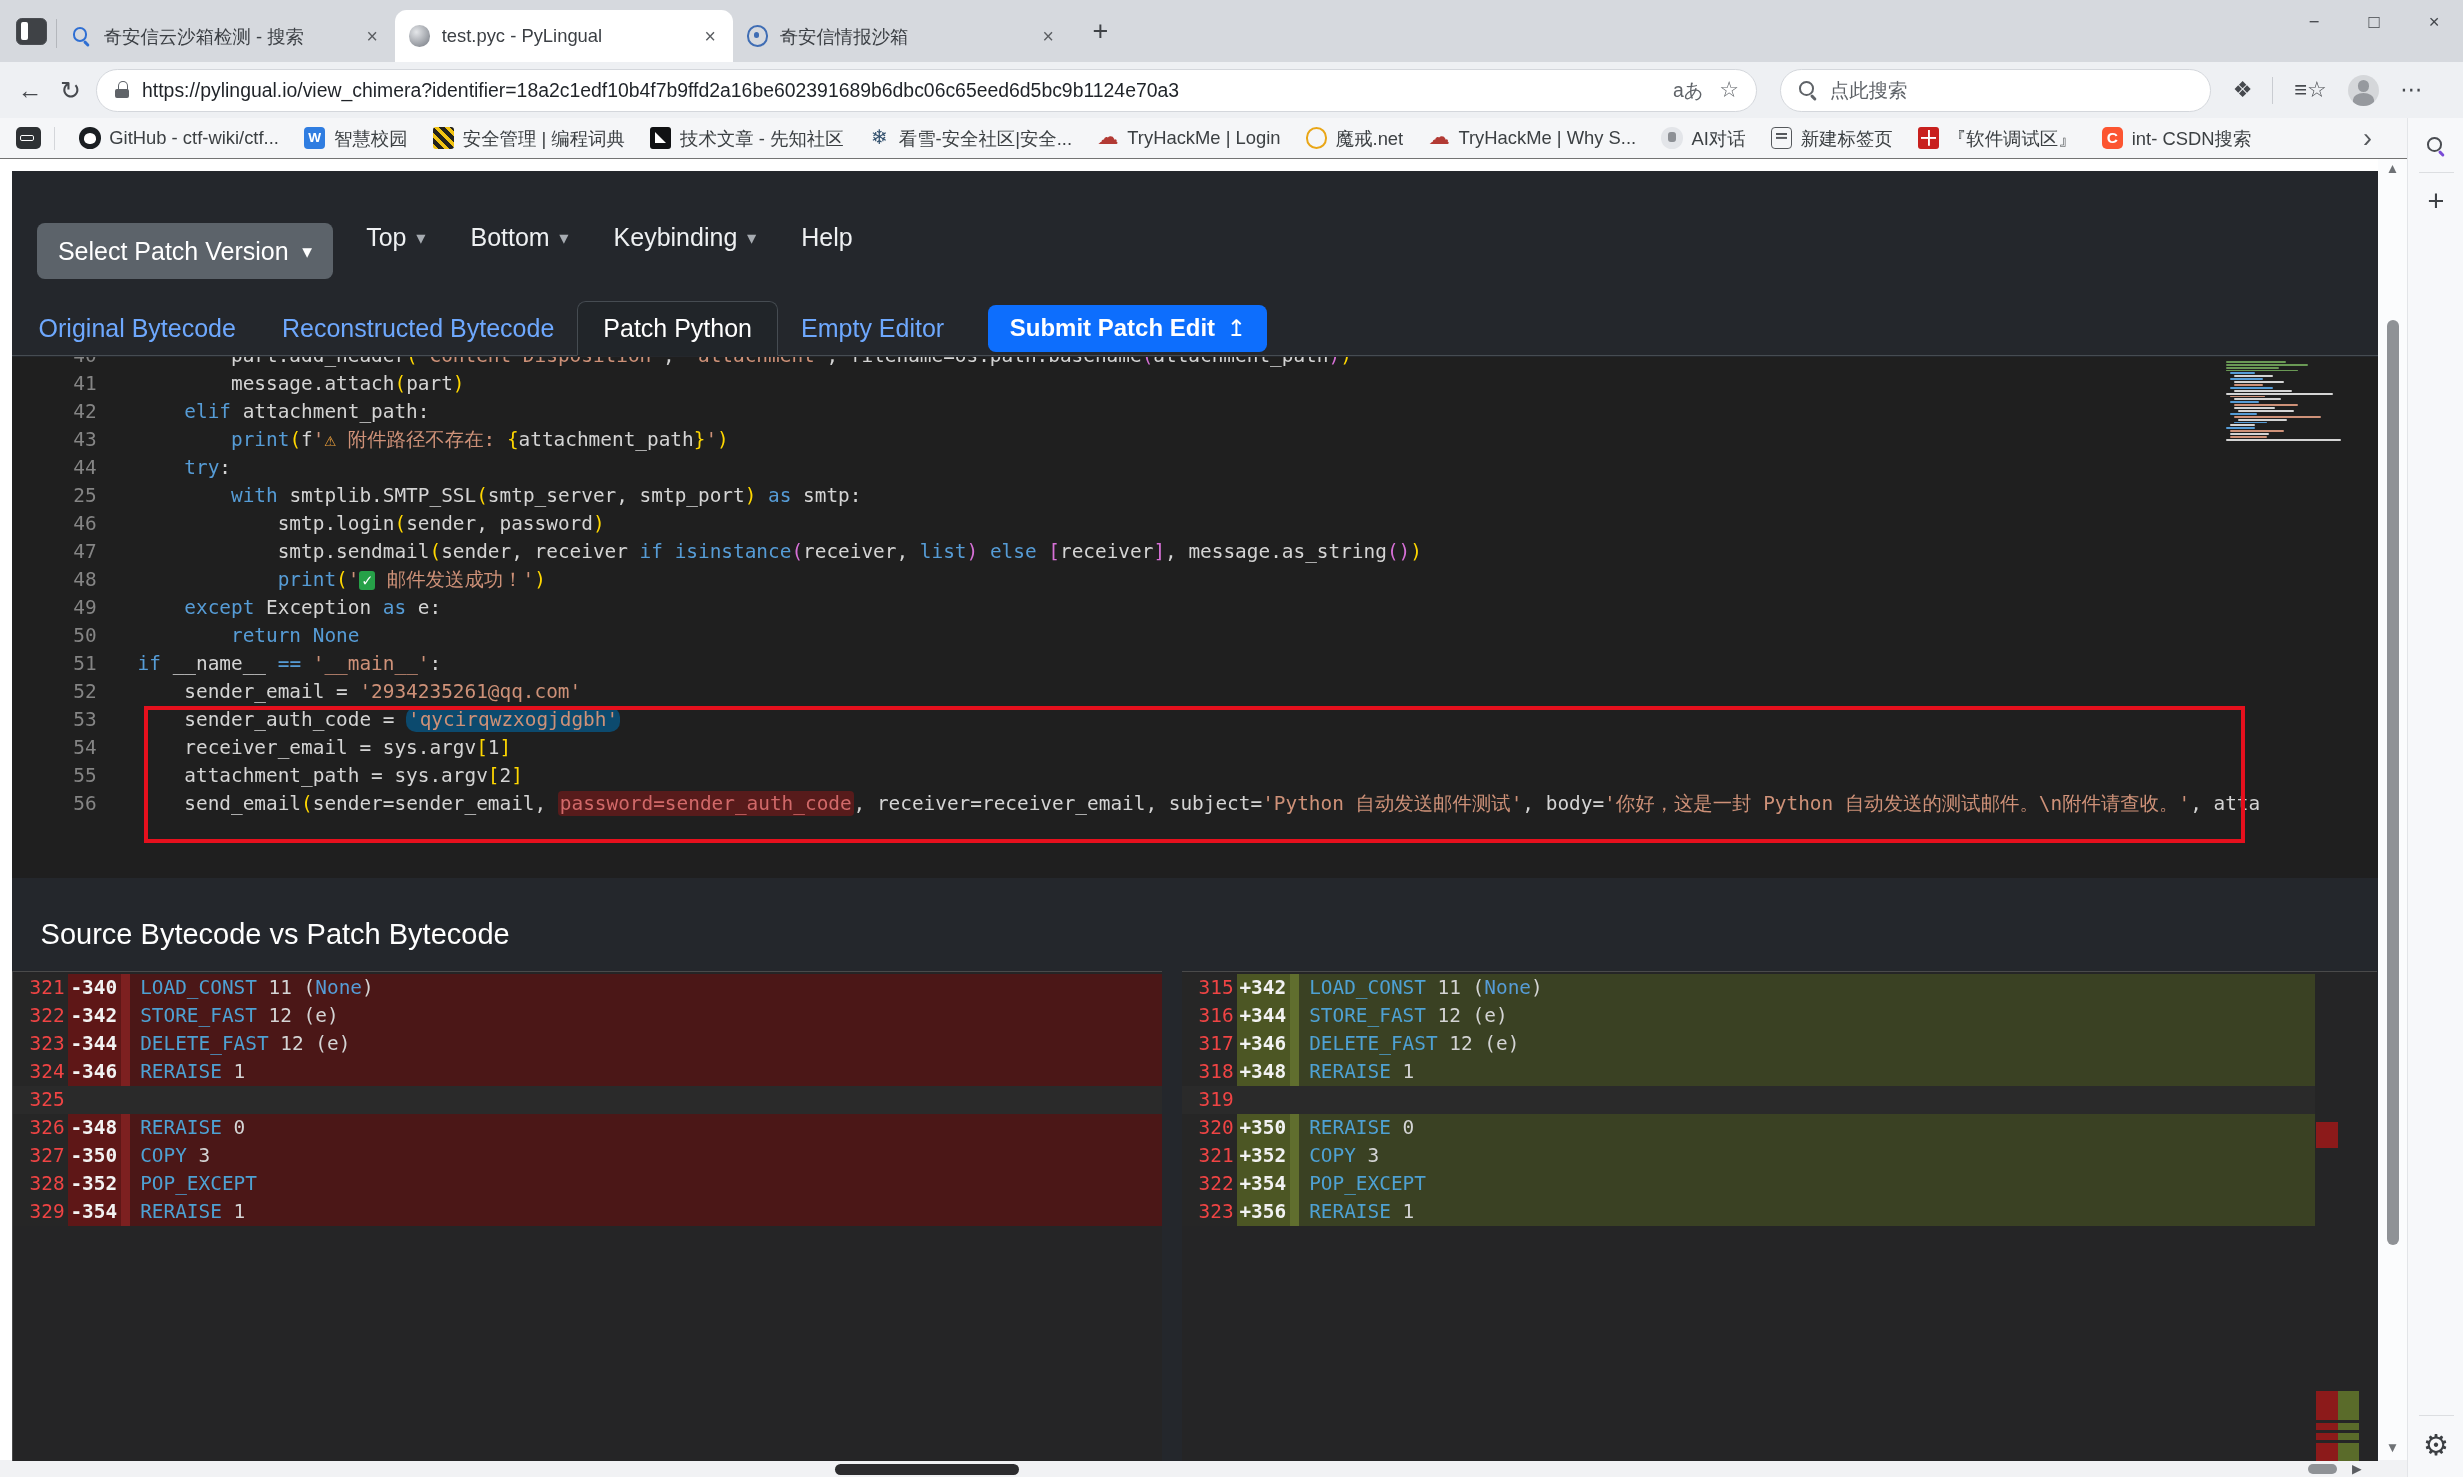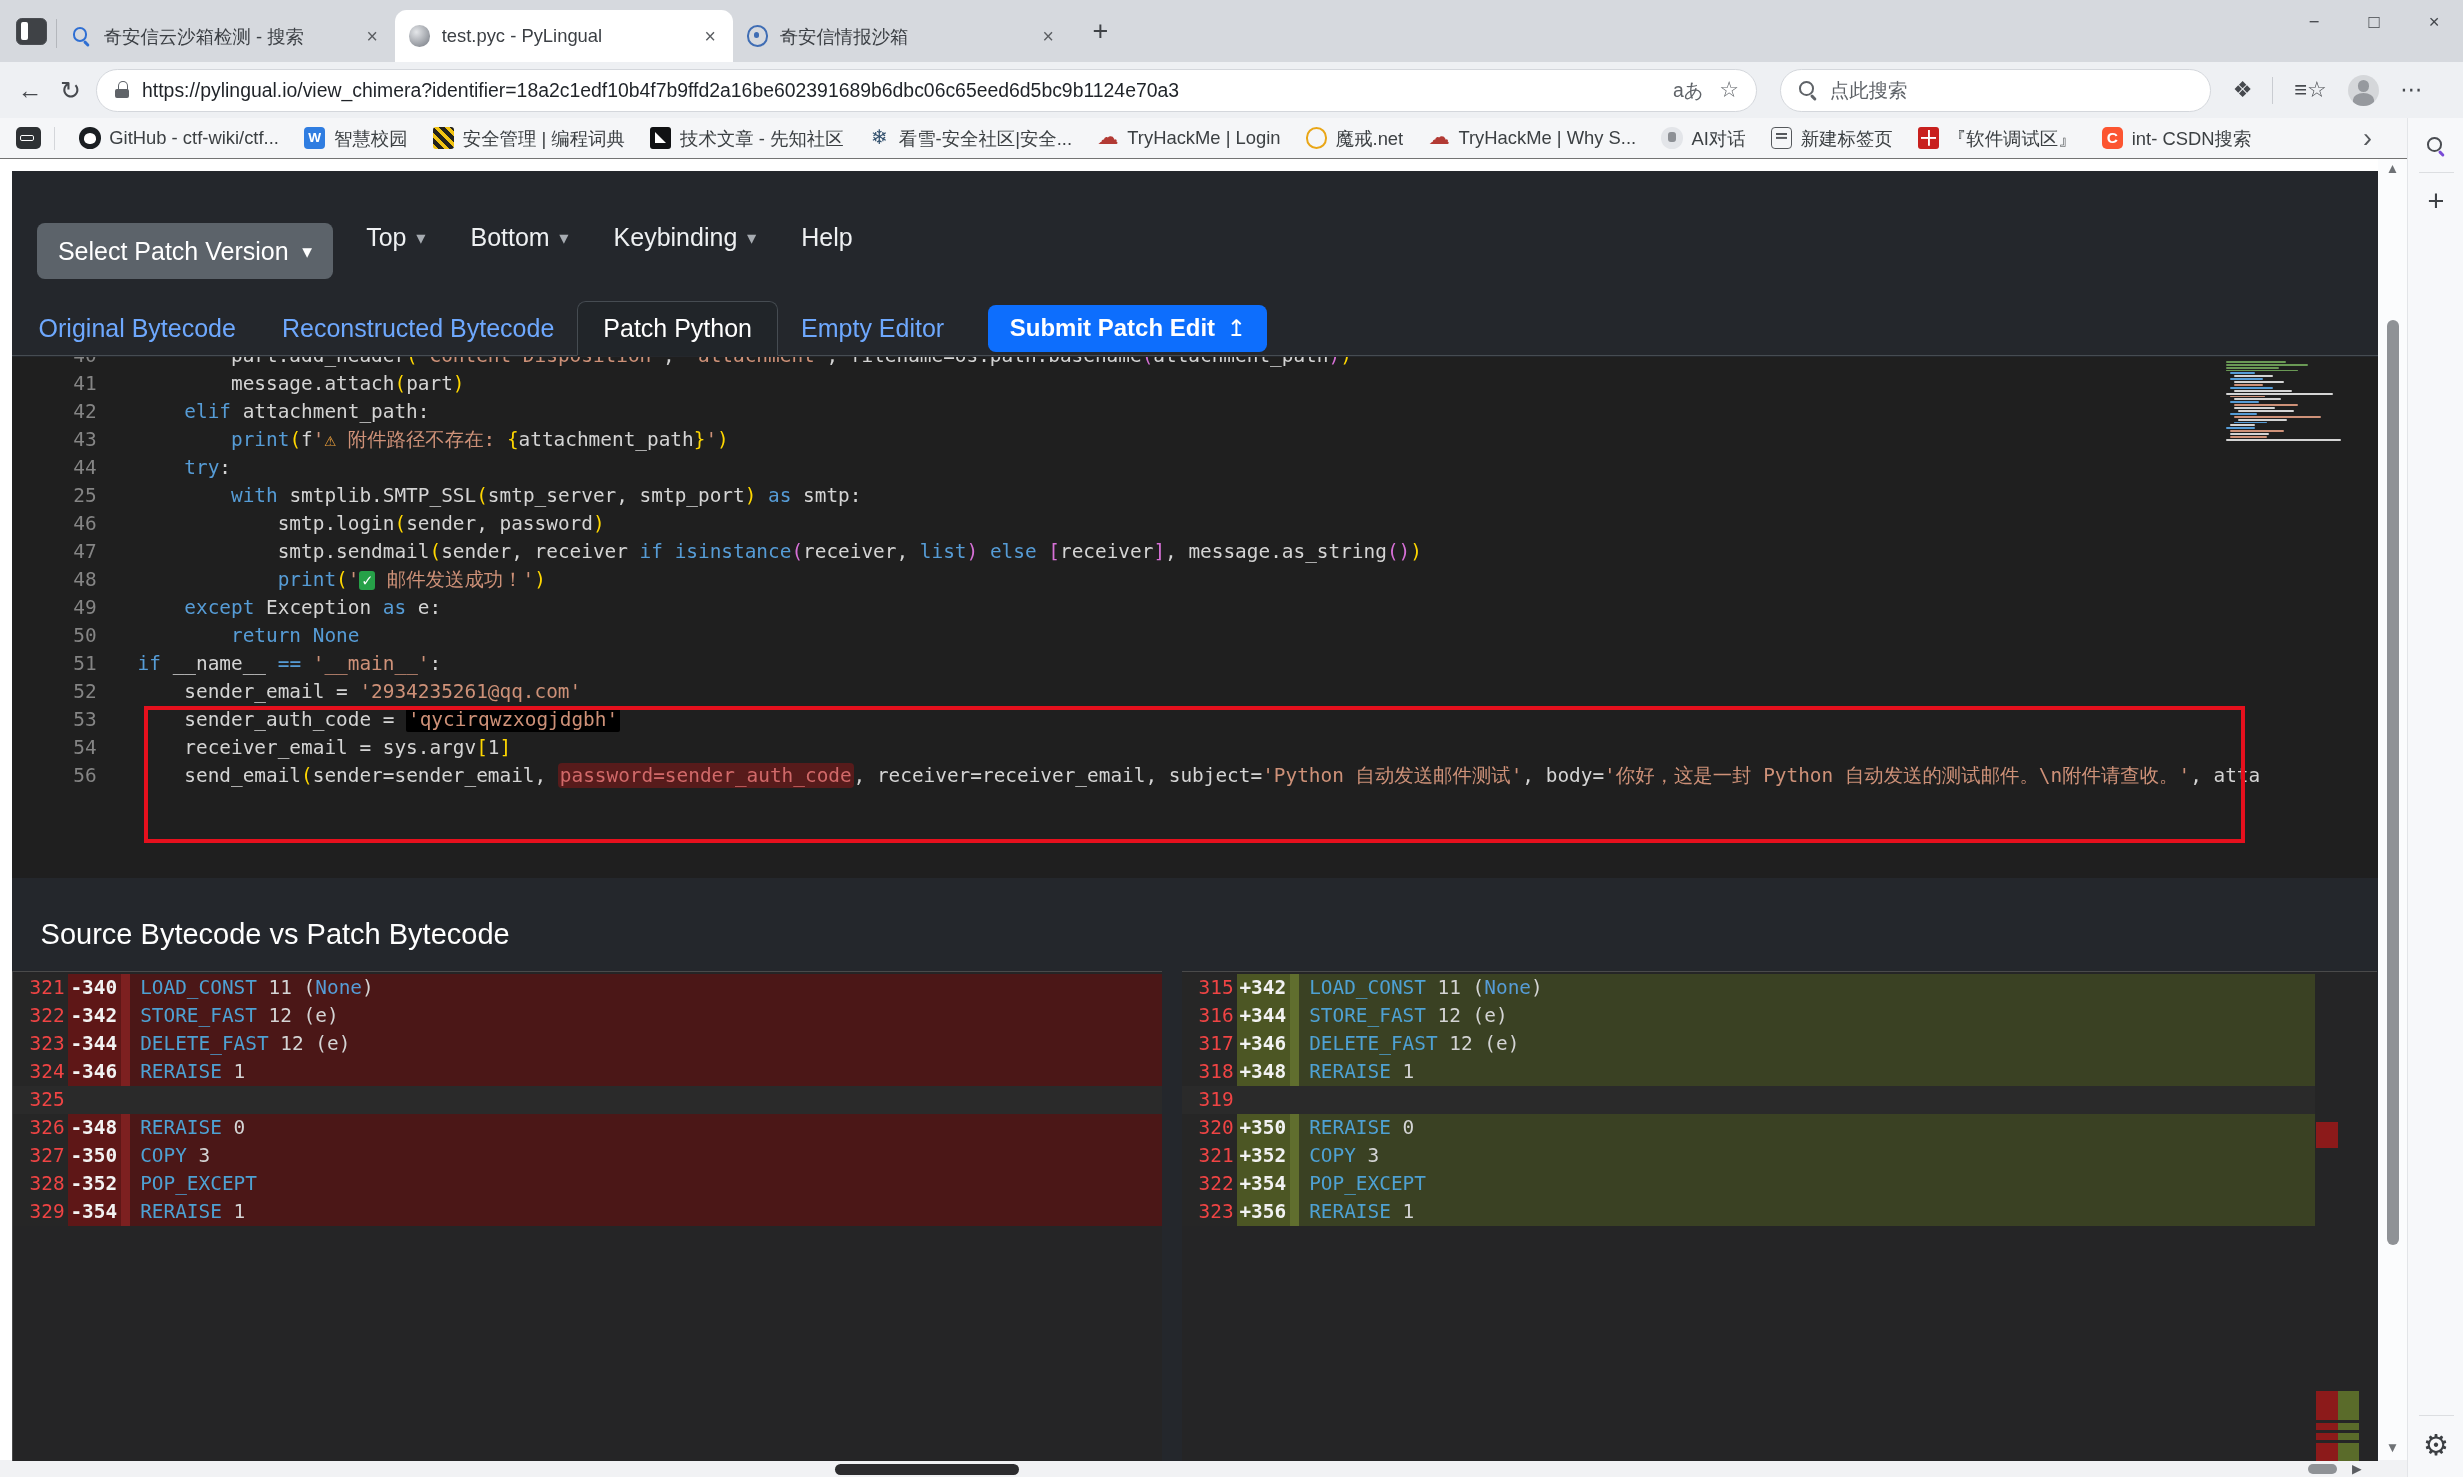--- a/index.html
+++ b/index.html
@@ -116,21 +116,21 @@
   
   .editor{position:absolute;left:0;top:186px;width:2366px;height:521px;background:#1f1f1f;overflow:hidden}
   #codelines{position:absolute;left:0;top:-15.5px;right:0}
   .cline{display:flex;height:28px;line-height:28px;font-family:"DejaVu Sans Mono",monospace;font-size:19.4px}
   .ln{flex:0 0 85px;text-align:right;color:#858585}
   .code{margin-left:41px;white-space:pre}
   .t-p{color:#d4d4d4}.t-k{color:#569cd6}.t-s{color:#ce9178}.t-y{color:#ffd700}
   .t-m{color:#d670d6}.t-o{color:#4ea1d3}.t-w{color:#f2a33c}
   .t-ck{background:#26a148;color:#fff;border-radius:2.9px;padding:0 2.9px;font-size:16.5px}
   .t-hl{color:#d16969;background:#571b1b;border-radius:3.9px;padding:1px 1.9px}
-  .t-sh{color:#ce9178;background:#000000;border-radius:2px;padding:1px 1.9px}
+  .t-sh{color:#ce9178;background:#0c4a6e;border-radius:10px;padding:1px 1.9px}
   .minimap{position:absolute;right:21.3px;top:3.9px;width:136px;height:122px}
   .mmline{height:1.9px;margin-bottom:1px;border-radius:1px}
   .redrect{position:absolute;left:132px;top:535px;width:2101px;height:137px;box-sizing:border-box;
            border:4.9px solid #e6101d;z-index:5}
 
   
   .diff-title{position:absolute;left:29px;top:747px;font-size:29px;font-weight:500;color:#fff}
   .pane{position:absolute;top:800px;height:490px;background:#252526;border-top:1px solid #4a4a4a;box-sizing:border-box;overflow:hidden}
   .paneL{left:0;width:1150px;border-left:1px solid #4a4a4a}
   .paneR{left:1170px;width:1195px}
@@ -371,20 +371,24 @@
           <span class="ln">52</span>
           <span class="code"><span class="t-p">    sender_email = </span><span class="t-s">'2934235261@qq.com'</span></span>
         </div>
         <div class="cline">
           <span class="ln">53</span>
           <span class="code"><span class="t-p">    sender_auth_code = </span><span class="t-sh">'qycirqwzxogjdgbh'</span></span>
         </div>
         <div class="cline">
           <span class="ln">54</span>
           <span class="code"><span class="t-p">    receiver_email = sys.argv</span><span class="t-y">[</span><span class="t-p">1</span><span class="t-y">]</span></span>
+        </div>
+        <div class="cline">
+          <span class="ln">55</span>
+          <span class="code"><span class="t-p">    attachment_path = sys.argv</span><span class="t-y">[</span><span class="t-p">2</span><span class="t-y">]</span></span>
         </div>
         <div class="cline">
           <span class="ln">56</span>
           <span class="code"><span class="t-p">    send_email</span><span class="t-y">(</span><span class="t-p">sender=sender_email, </span><span class="t-hl">password=sender_auth_code</span><span class="t-p">, receiver=receiver_email, subject=</span><span class="t-s">'Python 自动发送邮件测试'</span><span class="t-p">, body=</span><span class="t-s">'你好，这是一封 Python 自动发送的测试邮件。\n附件请查收。'</span><span class="t-p">, atta</span></span>
         </div>
       </div>
     <div class="minimap" id="minimap">
         <div class="mmline" style="margin-left: 5.8px; width: 60px; background: rgb(106, 153, 85);"></div>
         <div class="mmline" style="margin-left: 5.8px; width: 82px; background: rgb(106, 153, 85);"></div>
         <div class="mmline" style="margin-left: 5.8px; width: 53px; background: rgb(106, 153, 85);"></div>

